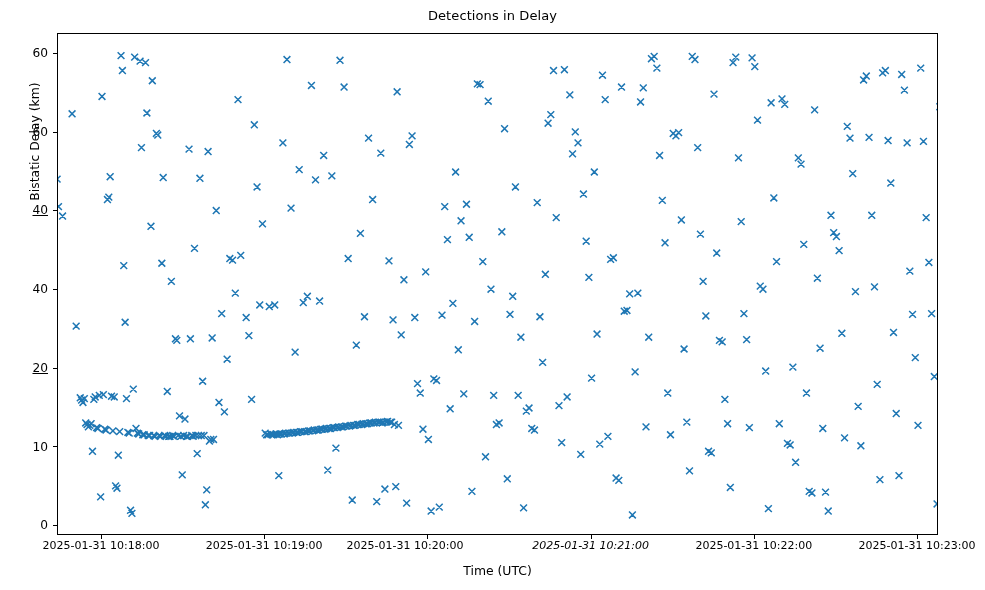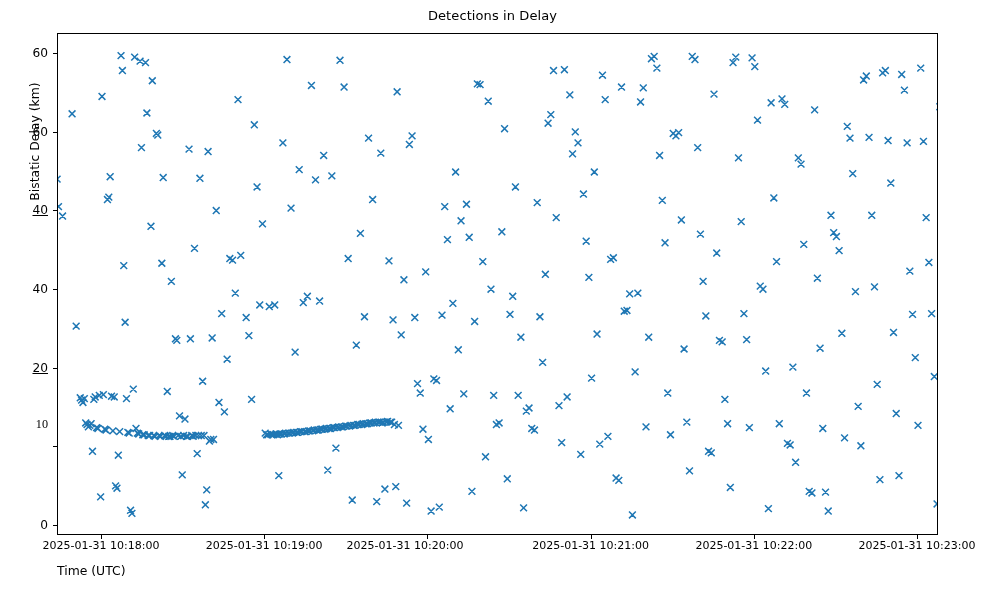--- a/index.html
+++ b/index.html
@@ -59,20 +59,21 @@
     white-space:nowrap;
     text-align:right;
     width:40px;
     left:8px;
     transform:translateY(-50%);
   }
   #xlabel{
     position:absolute;
     left:57px;width:881px;
     top:563px;
+    text-align:center;
     font-size:12.4px;
     color:#000000;
   }
   #ylabel{
     position:absolute;
     left:-96px;top:50%;
     width:260px;
     margin-top:-150px;
     transform:rotate(-90deg);
     transform-origin:center center;
@@ -101,29 +102,29 @@
   </div>
 
   <div id="ticks-layer">
       <div class="xtick-mark" style="left: 101px; top: 535px;"></div>
       <div class="xtick-label" style="left: 101px;">2025-01-31 10:18:00</div>
       <div class="xtick-mark" style="left: 264.2px; top: 535px;"></div>
       <div class="xtick-label" style="left: 264.2px;">2025-01-31 10:19:00</div>
       <div class="xtick-mark" style="left: 427.4px; top: 535px;"></div>
       <div class="xtick-label" style="left: 405px;">2025-01-31 10:20:00</div>
       <div class="xtick-mark" style="left: 590.6px; top: 535px;"></div>
-      <div class="xtick-label" style="left: 590.6px;">2025-01-31 10:21:00</div>
+      <div class="xtick-label" style="left: 590.6px; font-style: italic;">2025-01-31 10:21:00</div>
       <div class="xtick-mark" style="left: 753.8px; top: 535px;"></div>
       <div class="xtick-label" style="left: 753.8px;">2025-01-31 10:22:00</div>
       <div class="xtick-mark" style="left: 917px; top: 535px;"></div>
       <div class="xtick-label" style="left: 917px; text-align: right;">2025-01-31 10:23:00</div>
       <div class="ytick-mark" style="top: 525px; left: 53px;"></div>
       <div class="ytick-label" style="top: 525px;">0</div>
       <div class="ytick-mark" style="top: 446.333px; left: 53px;"></div>
-      <div class="ytick-label" style="top: 424px; font-family: Liberation Serif, serif;">10</div>
+      <div class="ytick-label" style="top: 447px;">10</div>
       <div class="ytick-mark" style="top: 367.667px; left: 53px;"></div>
       <div class="ytick-label" style="top: 367.667px; text-decoration: underline;">20</div>
       <div class="ytick-mark" style="top: 289px; left: 53px;"></div>
       <div class="ytick-label" style="top: 289px;">40</div>
       <div class="ytick-mark" style="top: 210.333px; left: 53px;"></div>
       <div class="ytick-label" style="top: 210.333px; text-decoration: underline;">40</div>
       <div class="ytick-mark" style="top: 131.667px; left: 53px;"></div>
       <div class="ytick-label" style="top: 131.667px;">60</div>
       <div class="ytick-mark" style="top: 53px; left: 53px;"></div>
       <div class="ytick-label" style="top: 53px; text-align: right;">60</div>

